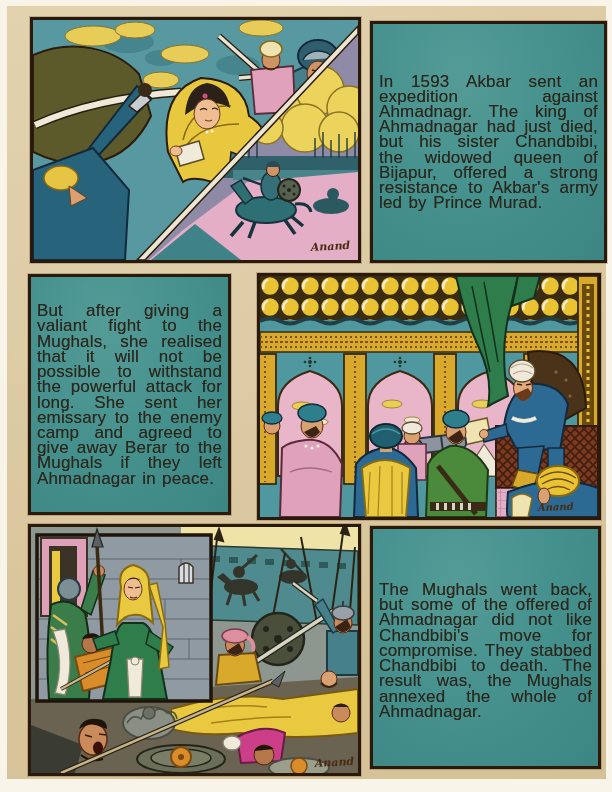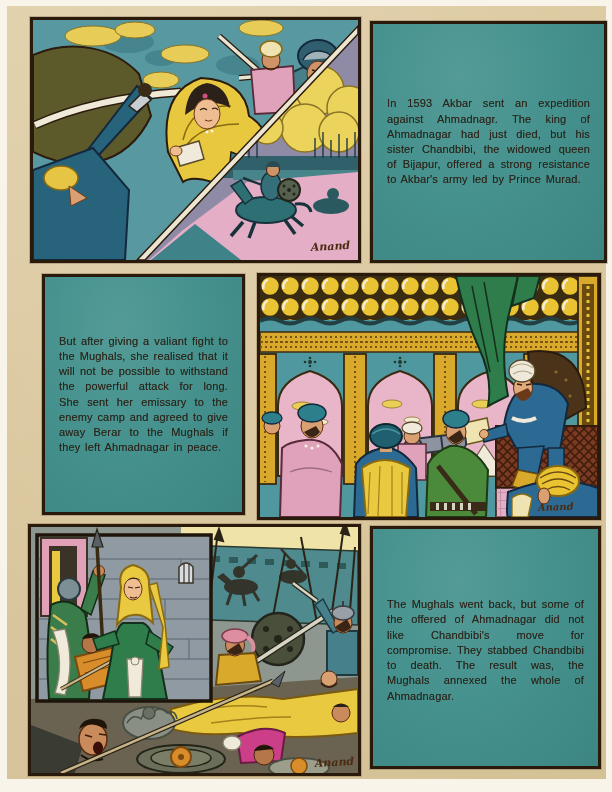--- a/index.html
+++ b/index.html
@@ -18,22 +18,22 @@
     position:absolute;border:3px solid #2a1a0c;box-sizing:border-box;
     box-shadow:0 0 0 1px rgba(90,60,30,.25);
   }
   .caption{
     display:flex;align-items:center;
     background:
       radial-gradient(ellipse at 38% 22%, #549b97 0%, #45918e 48%, #3c8582 100%);
   }
   .caption p{
     margin:0;width:100%;
-    padding:0 14px;
-    font-size:11px;line-height:15.2px;
+    padding:0 6px;
+    font-size:17px;line-height:15.2px;
     text-align:justify;
     color:#2c261b;
     letter-spacing:.15px;
     word-spacing:1.5px;
     text-shadow:0 0 .5px rgba(40,30,15,.55);
   }
   #t3 p{padding-top:6px;}
   .illus{background:#bcd;}
   .illus svg{display:block;width:100%;height:100%;}
   .sig{font-style:italic;font-weight:bold;font-family:"DejaVu Serif", serif;}
@@ -171,21 +171,21 @@
   </g>
 
   <polygon points="104,240 325,6 325,14 112,240" fill="#ece5d2" stroke="#2b1b0c" stroke-width="1.5"></polygon>
 </svg>
 </section>
 
 <section class="panel caption" id="t1" style="left:370px;top:21px;width:237px;height:242px;">
   <p>In 1593 Akbar sent an expedition against Ahmadnagr. The king of Ahmadnagar had just died, but his sister Chandbibi, the widowed queen of Bijapur, offered a strong resistance to Akbar's army led by Prince Murad.</p>
 </section>
 
-<section class="panel caption" id="t2" style="left:42px;top:274px;width:203px;height:241px;">
+<section class="panel caption" id="t2" style="left:28px;top:274px;width:203px;height:241px;">
   <p>But after giving a valiant fight to the Mughals, she realised that it will not be possible to withstand the powerful attack for long. She sent her emissary to the enemy camp and agreed to give away Berar to the Mughals if they left Ahmadnagar in peace.</p>
 </section>
 
 <section class="panel illus" id="p2" style="left:257px;top:273px;width:344px;height:247px;">
 <svg viewBox="0 0 338 241" preserveAspectRatio="none">
   <defs>
     <pattern id="tile" width="20" height="21" patternUnits="userSpaceOnUse">
       <circle cx="10" cy="10" r="9.5" fill="#e9c332" stroke="#3a2a10" stroke-width="1.6"></circle>
       <path d="M3.5,13 A8,8 0 0 1 8,3.5" fill="none" stroke="#f5eede" stroke-width="2.4"></path>
     </pattern>

